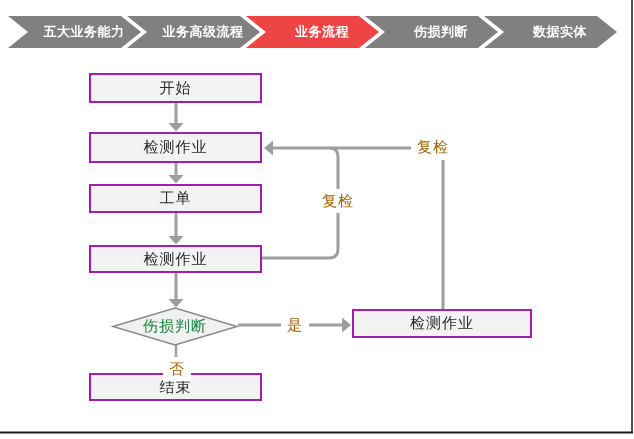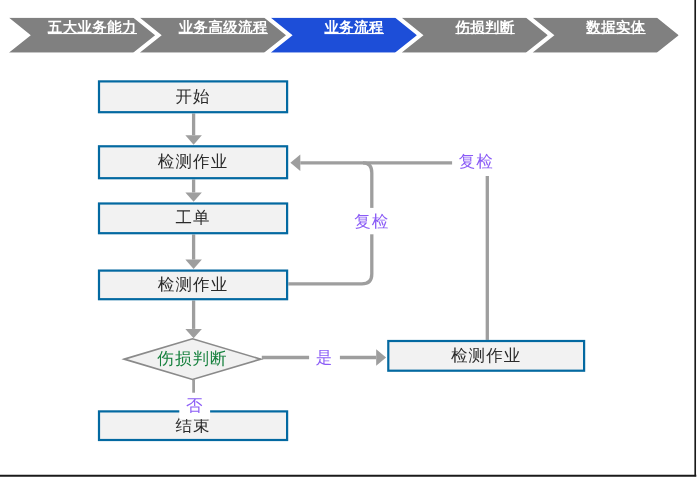--- a/index.html
+++ b/index.html
@@ -5,46 +5,45 @@
   * { margin: 0; padding: 0; box-sizing: border-box; }
   html, body { width: 634px; height: 439px; background: #ffffff; overflow: hidden; }
   body { font-family: "Liberation Sans", "DejaVu Sans", sans-serif; position: relative; }
 
   
   .stepnav { position: absolute; left: 0; top: 0; width: 634px; height: 64px; }
   .step {
     position: absolute; top: 16px; height: 32px; width: 134px;
     background: #808080; color: #ffffff;
     clip-path: polygon(0 0, 113px 0, 133px 50%, 113px 100%, 0 100%, 20px 50%);
-    display: flex; align-items: flex-start; justify-content: center;
+    display: flex; align-items: center; justify-content: center;
     padding-left: 18px; font-size: 13px; font-weight: bold; letter-spacing: 0.5px;
     cursor: pointer;
-    text-decoration: underline;
   }
-  .step.active { background: #1d4ed8; }
+  .step.active { background: #ef4444; }
 
   
   .canvas { position: absolute; left: 0; top: 0; width: 634px; height: 439px; }
   svg.wires { position: absolute; left: 0; top: 0; }
 
   .node {
-    position: absolute; background: #f2f2f2; border: 2px solid #0369a1;
+    position: absolute; background: #f2f2f2; border: 2px solid #a21caf;
     display: flex; align-items: center; justify-content: center;
     font-size: 15px; color: #2b2b2b; letter-spacing: 1px;
   }
   .node.col-left { left: 89px; width: 173px; height: 31px; }
 
   .diamond-label {
     position: absolute; left: 113px; top: 308px; width: 124px; height: 37px;
     display: flex; align-items: center; justify-content: center;
     font-size: 15px; color: #15803d; letter-spacing: 1px;
   }
 
   .edge-label {
-    position: absolute; background: #ffffff; color: #8b5cf6;
+    position: absolute; background: #ffffff; color: #a16207;
     font-size: 15px; text-align: center; letter-spacing: 1px;
     display: flex; align-items: center; justify-content: center;
   }
 </style>
 </head>
 <body>
 
 <div class="stepnav">
   <div class="step" style="left:8px">
       <span>五大业务能力</span>

